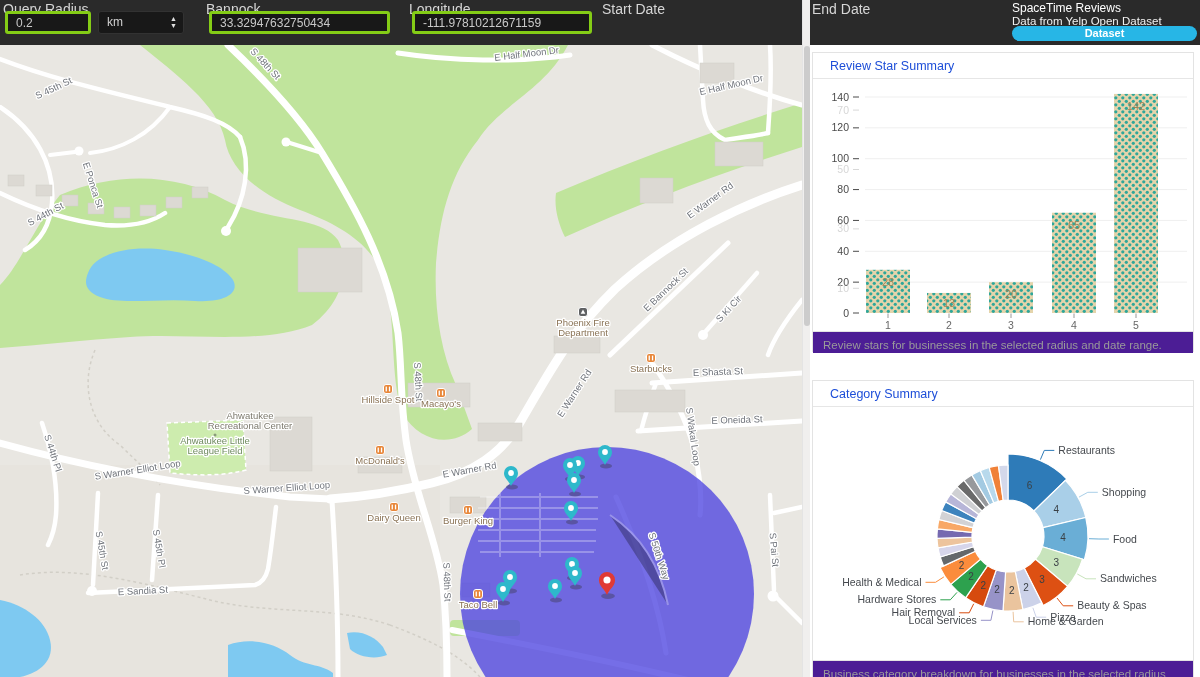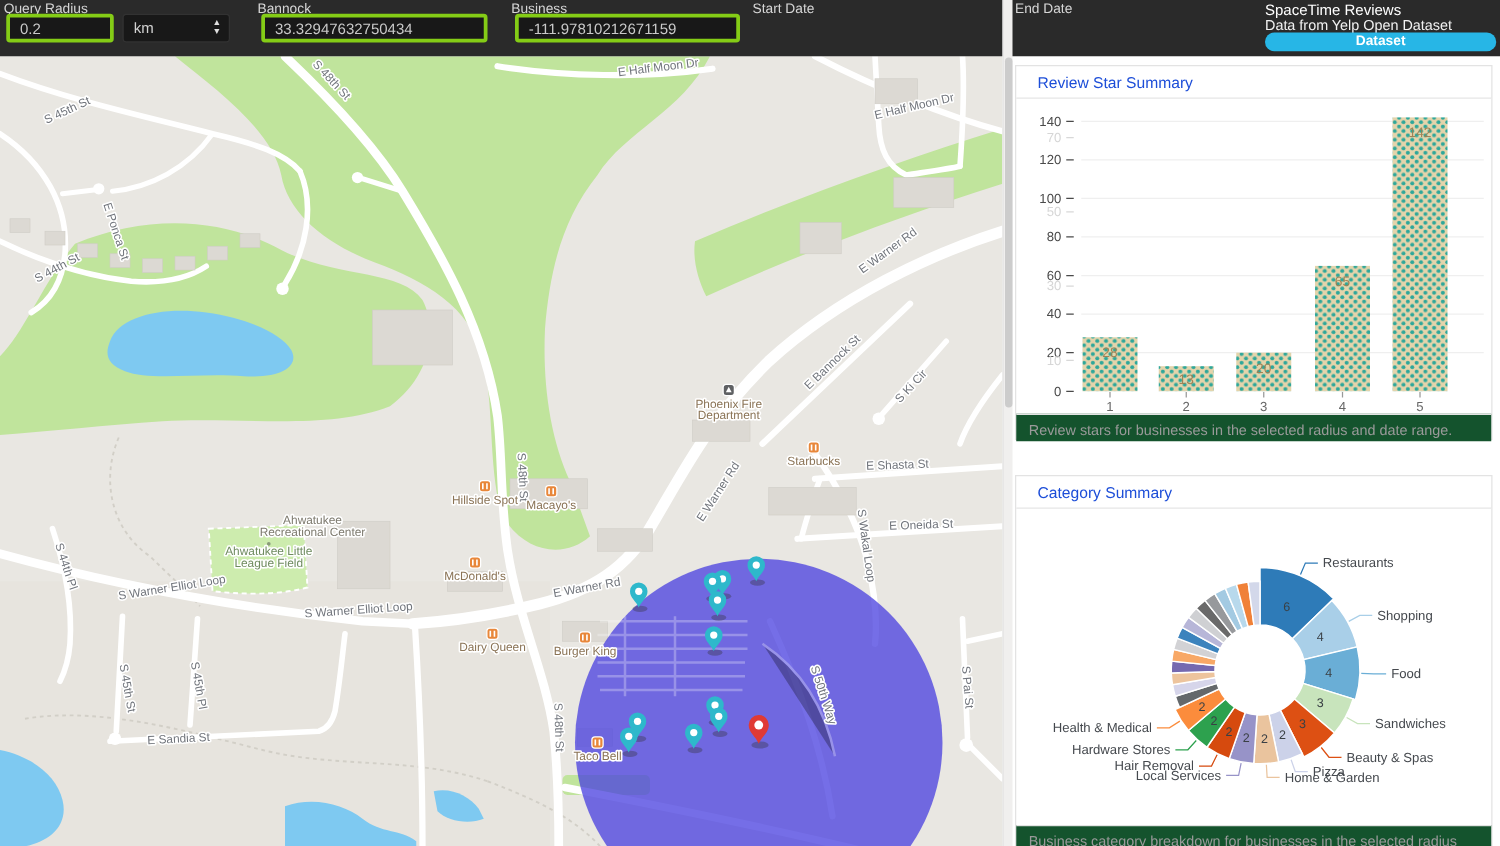--- a/index.html
+++ b/index.html
@@ -1,41 +1,41 @@
 <!DOCTYPE html>
 <html><head>
 <meta charset="utf-8">
 <style>
   html,body{margin:0;padding:0;background:#fff;}
   *{box-sizing:border-box;}
   #app{position:relative;width:1200px;height:677px;overflow:hidden;font-family:"Liberation Sans",sans-serif;background:#fff;}
 
   
   #topbar{position:absolute;left:0;top:0;width:1200px;height:45px;background:rgba(26,26,26,0.93);z-index:30;}
-  .tb-label{position:absolute;top:1px;font-size:11px;color:#d6d6d6;}
+  .tb-label{position:absolute;top:1px;font-size:14px;color:#d6d6d6;}
   .tb-input{position:absolute;top:11px;height:23px;background:#181818;border:3px solid #84cc16;border-radius:3px;color:#c9c9c9;font-size:12px;padding:0 8px;font-family:"Liberation Sans",sans-serif;}
   #unit-select{position:absolute;top:11px;left:98px;width:86px;height:23px;background:#181818;border:1px solid #323232;border-radius:3px;color:#d2d2d2;font-size:12px;padding:3px 8px 0 8px;cursor:pointer;}
   #unit-select .arrows{position:absolute;right:6px;top:3px;display:flex;flex-direction:column;line-height:7px;font-size:7px;color:#e0e0e0;}
   #app-title{position:absolute;left:1012px;top:1px;font-size:12px;color:#ffffff;}
   #app-subtitle{position:absolute;left:1012px;top:15px;font-size:11.5px;color:#f2f2f2;}
   #refresh-btn{position:absolute;left:1012px;top:26px;width:185px;height:15px;border-radius:8px;background:#27b6e6;color:#fff;font-size:11px;font-weight:bold;text-align:center;line-height:15px;cursor:pointer;}
 
   
   #map-wrap{position:absolute;left:0;top:45px;width:802px;height:632px;background:#e9e7e2;}
   
   #scrollbar{position:absolute;left:802px;top:0;width:8px;height:677px;background:#f0efee;border-left:1px solid #e4e4e4;z-index:40;}
   #scroll-thumb{position:absolute;left:1px;top:46px;width:6px;height:280px;background:#cccccc;border-radius:3px;}
 
   
   #panel{position:absolute;left:810px;top:45px;width:390px;height:632px;background:#fff;z-index:20;}
   .card{position:absolute;left:2px;width:382px;background:#fff;border:1px solid #e3e3e3;}
   #card-reviews{top:7px;height:300px;}
   #card-category{top:335px;height:310px;}
   .card-title{padding:6px 17px 5px 17px;font-size:12.5px;color:#1d4ed8;border-bottom:1px solid #e6e6e6;}
-  .card-caption{position:absolute;left:0;right:0;border-top:1px solid #e3e3e3;padding:7px 10px 6px 10px;font-size:11.5px;color:#9a9a9a;background:#14532d;}
+  .card-caption{position:absolute;left:0;right:0;border-top:1px solid #e3e3e3;padding:7px 10px 6px 10px;font-size:11.5px;color:#9a9a9a;background:#4c1d95;}
   #card-reviews .card-caption{top:278px;height:22px;}
   #card-category .card-caption{top:279px;height:31px;}
   .chart-svg{position:absolute;left:0;display:block;}
   #bar-svg{top:22px;}
   #donut-svg{top:24px;}
 </style>
 </head>
 <body>
 
 <div id="app">
@@ -432,21 +432,21 @@
     <input class="tb-input" style="left: 5px; width: 86px;" value="0.2">
     <div id="unit-select">
       <span>km</span>
       <span class="arrows">
           <span>▲</span>
           <span>▼</span>
         </span>
     </div>
     <span class="tb-label" style="left:206px">Bannock</span>
     <input class="tb-input" style="left: 209px; width: 181px;" value="33.32947632750434">
-    <span class="tb-label" style="left:409px">Business</span>
+    <span class="tb-label" style="left:409px">Longitude</span>
     <input class="tb-input" style="left: 412px; width: 180px;" value="-111.97810212671159">
     <span class="tb-label" style="left:602px">Start Date</span>
     <span class="tb-label" style="left:812px">End Date</span>
     <div id="app-title">SpaceTime Reviews</div>
     <div id="app-subtitle">Data from Yelp Open Dataset</div>
     <div id="refresh-btn">Dataset</div>
   </div>
 
 </div>
 

